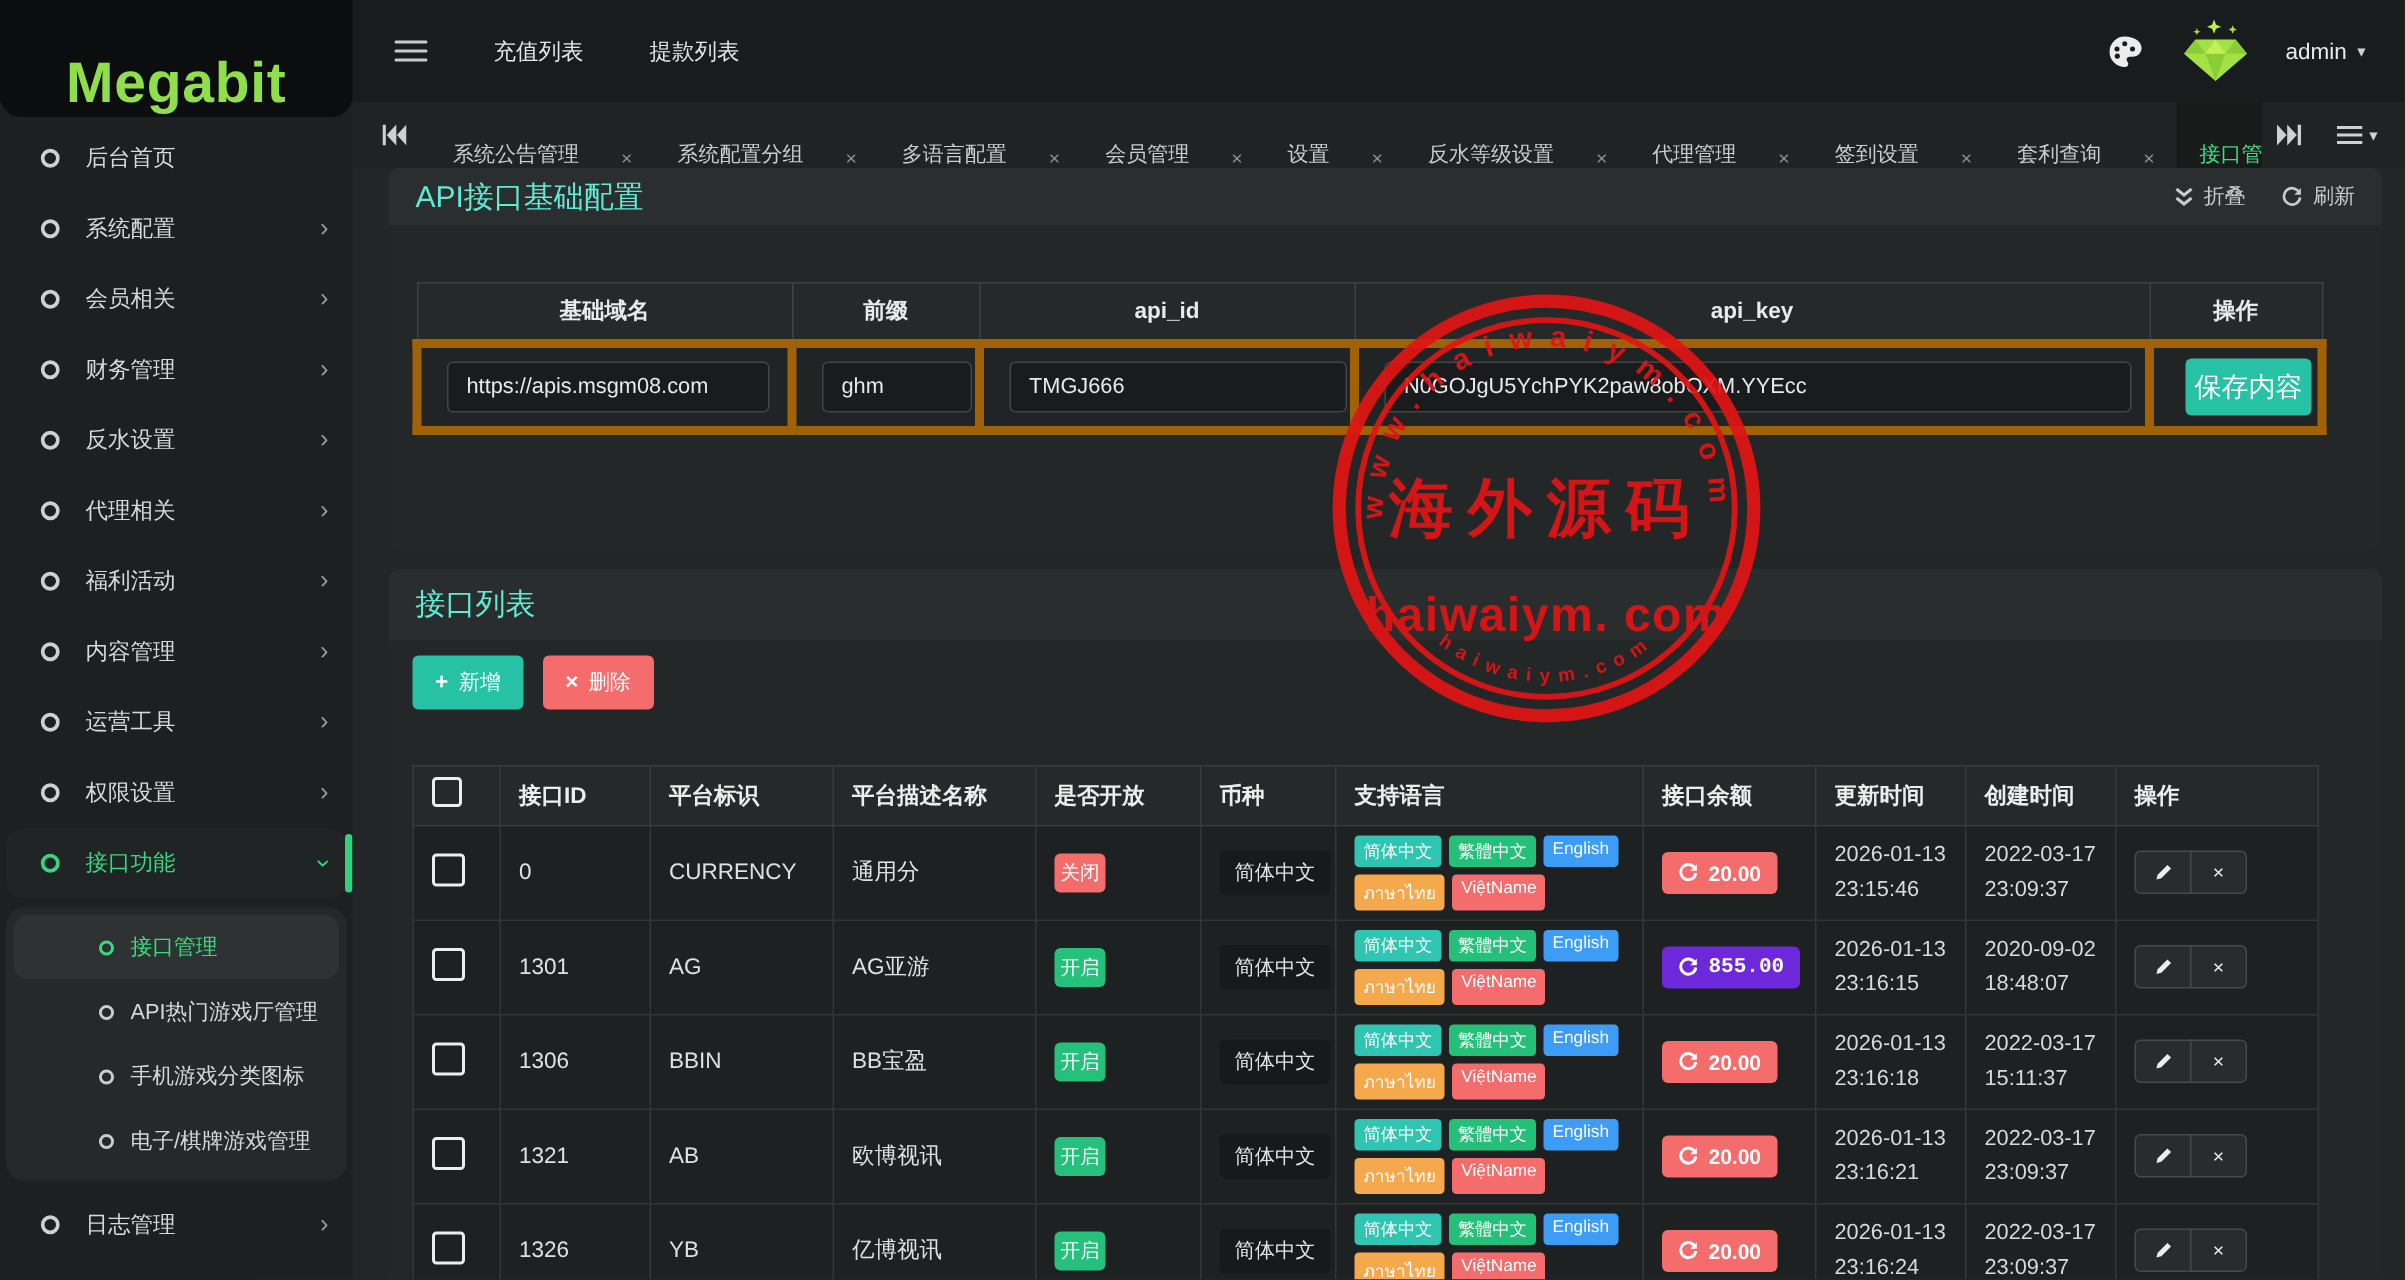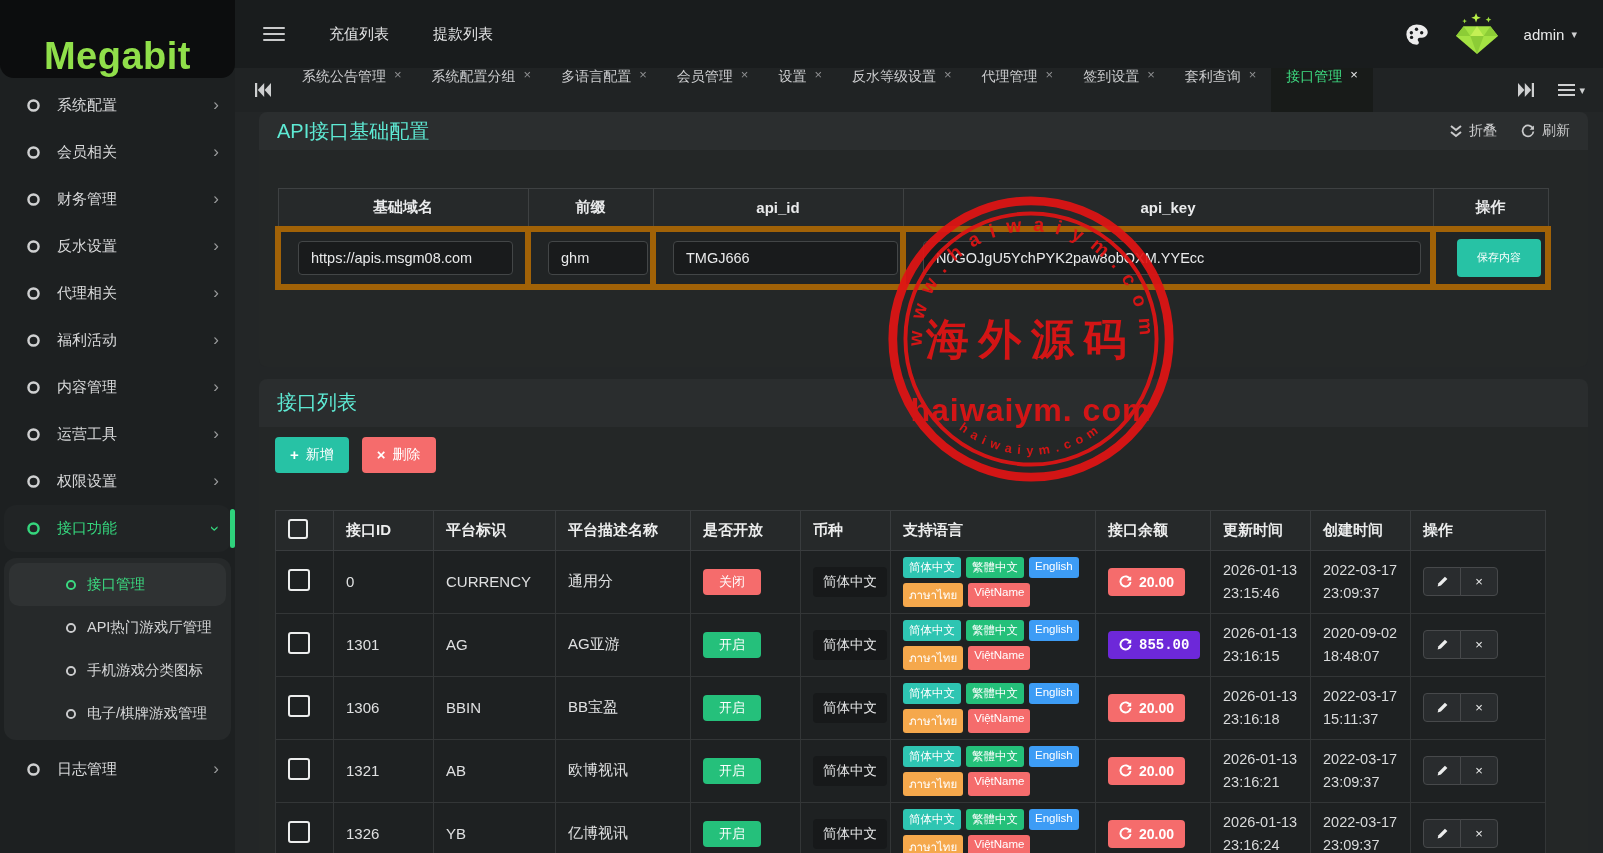--- a/index.html
+++ b/index.html
@@ -32,60 +32,60 @@
   .sub-item{height:43px;display:flex;align-items:center;gap:10px;padding:0 10px 0 56px;color:#d5d6d7;cursor:pointer;border-radius:10px;margin:0 5px}
   .sub-item .ring{color:#cbccce;display:inline-flex}
   .sub-label{font-size:14.5px}
   .sub-item.active{background:#2f3233;color:#3bd980}
   .sub-item.active .ring{color:#3bd980}
 
   
   .tabbar{position:absolute;left:235px;top:68px;right:0;height:44px;background:#202324;display:flex;align-items:center;z-index:5}
   .tab-scroll-icon{margin:0 16px 0 20px;display:inline-flex;cursor:pointer}
   .tabs{display:flex;align-items:stretch;height:44px;flex:1;overflow:hidden}
-  .tab{display:flex;align-items:flex-start;gap:8px;padding:0 15px;cursor:pointer}
+  .tab{display:flex;align-items:flex-end;gap:28px;padding:0 15px;cursor:pointer}
   .tab-label{font-size:14px;color:#cbccce;white-space:nowrap}
   .tab-close{font-size:13px;color:#8f9092;line-height:1}
   .tab.active{background:#181b19}
   .tab.active .tab-label{color:#3edd82}
   .tab.active .tab-close{color:#e8e9ea}
   .tab-right{display:flex;align-items:center;gap:24px;margin:0 18px 0 10px}
 
   
   .main{position:absolute;left:235px;top:112px;right:0;bottom:0;padding:0 15px 0 24px;overflow:hidden}
   .panel-head{height:38px;background:#2b2e2f;border-radius:8px 8px 0 0;display:flex;align-items:center;padding:0 18px}
   .panel-title{font-size:20px;color:#5eead4}
   .page-tools{margin-left:auto;display:flex;align-items:center;gap:24px;color:#c9cacb;font-size:14px}
   .tool{display:inline-flex;align-items:center;gap:7px;cursor:pointer}
   .panel1-body{background:#242727;border-radius:0 0 8px 8px;padding:38px 43px 77px 16px}
 
   table.cfg{border-collapse:collapse;table-layout:fixed;width:1270px}
   table.cfg th{height:40px;background:#26292a;border:1px solid #3e4142;font-size:15px;font-weight:bold;color:#e9eaeb;text-align:center}
   table.cfg td{height:58px;background:#212425;border:6px solid #a16207;vertical-align:middle;padding-left:17px}
   .cfg input{height:34px;background:#191b1c;border:1px solid #434647;border-radius:4px;color:#e8e9ea;font-size:14.5px;padding:0 12px;font-family:inherit}
   .in-domain{width:215px}.in-prefix{width:100px}.in-apiid{width:225px}.in-apikey{width:498px}
-  .save-btn{display:block;margin:0 auto;width:84px;height:38px;background:#27c2a5;border:none;border-radius:4px;color:#fff;font-size:11px;cursor:pointer;font-family:Liberation Mono, monospace}
+  .save-btn{display:block;margin:0 auto;width:84px;height:38px;background:#27c2a5;border:none;border-radius:4px;color:#fff;font-size:18px;cursor:pointer;font-family:Liberation Mono, monospace}
   td.op-cell{padding-left:0}
 
   .panel2{margin-top:12px}
   .panel2-head{height:48px;background:#2a2d2e;border-radius:8px 8px 0 0;display:flex;align-items:center;padding:0 18px}
   .panel2-body{background:#242727;padding:10px 0 40px 16px;min-height:480px}
   .list-btns{display:flex;gap:13px}
   .btn{height:36px;border:none;border-radius:4px;color:#fff;font-size:14px;padding:0 15px;display:inline-flex;align-items:center;gap:7px;cursor:pointer;font-family:inherit}
   .btn .bi{font-size:15px;font-weight:bold;line-height:1}
   .btn-add{background:#27c2a5}
   .btn-del{background:#f56c6c}
 
   table.ift{border-collapse:collapse;table-layout:fixed;width:1270px;margin-top:37px}
   table.ift th{height:40px;background:#26292a;border:1px solid #393c3e;font-size:15px;font-weight:bold;color:#eceded;text-align:left;padding-left:12px}
   table.ift td{height:62px;background:#1e2122;border:1px solid #333637;font-size:15px;color:#dfe0e1;vertical-align:middle;padding-left:12px}
   .cb{display:inline-block;width:20px;height:20px;border:2px solid #eceded;border-radius:3px;background:transparent;cursor:pointer}
   .cb.big{width:22px;height:22px}
   td.cb-cell,th.cb-cell{padding-left:15px}
-  .badge{display:inline-block;padding:4px 16px;border-radius:4px;font-size:13px;color:#fff}
+  .badge{display:inline-block;padding:4px 4px;border-radius:4px;font-size:13px;color:#fff}
   .cur-tag{display:inline-block;background:#17191a;padding:6px 10px;border-radius:4px;font-size:13.5px;color:#e3e4e5}
   .langs{display:flex;flex-wrap:wrap;gap:5px;width:190px;padding:6px 0}
   .lang{display:inline-block;padding:3px 6px;border-radius:3px;font-size:11.5px;color:#fff;white-space:nowrap}
   .balance{display:inline-flex;align-items:center;gap:7px;padding:6px 11px;border-radius:4px;font-size:14px;font-weight:bold;color:#fff;cursor:pointer}
   .dt{line-height:1.55;font-size:14.5px;color:#d9dadb}
   .ops{display:flex}
   .op-btn{width:38px;height:29px;background:#292c2e;border:1px solid #47494b;display:flex;align-items:center;justify-content:center;color:#eceded;cursor:pointer;font-size:13px}
   .op-btn:first-child{border-radius:4px 0 0 4px}
   .op-btn:last-child{border-radius:0 4px 4px 0;margin-left:-1px}
 
@@ -145,20 +145,28 @@
   </header>
 
   <aside class="sidebar">
     <div id="side-menu">
         <div class="side-item">
           <span class="ring">
             <svg width="15" height="15" viewBox="0 0 16 16" aria-hidden="true">
               <circle cx="8" cy="8" r="5.4" fill="none" stroke="currentColor" stroke-width="2.6"></circle>
             </svg>
           </span>
+          <span class="side-label">后台首页</span>
+        </div>
+        <div class="side-item">
+          <span class="ring">
+            <svg width="15" height="15" viewBox="0 0 16 16" aria-hidden="true">
+              <circle cx="8" cy="8" r="5.4" fill="none" stroke="currentColor" stroke-width="2.6"></circle>
+            </svg>
+          </span>
           <span class="side-label">系统配置</span>
           <span class="side-arrow">›</span>
         </div>
         <div class="side-item">
           <span class="ring">
             <svg width="15" height="15" viewBox="0 0 16 16" aria-hidden="true">
               <circle cx="8" cy="8" r="5.4" fill="none" stroke="currentColor" stroke-width="2.6"></circle>
             </svg>
           </span>
           <span class="side-label">会员相关</span>

